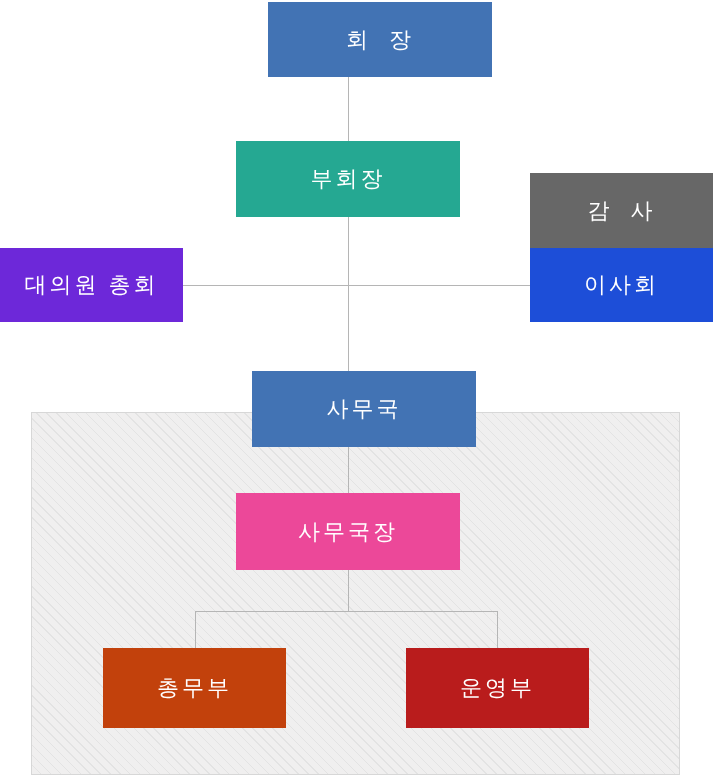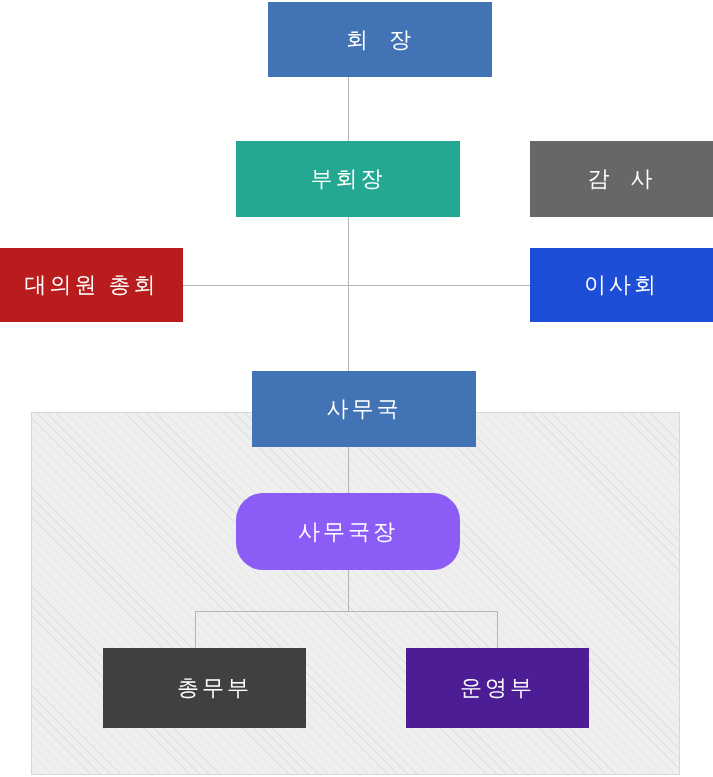--- a/index.html
+++ b/index.html
@@ -56,41 +56,41 @@
   <div class="line l-v6" style="background-color: rgb(181, 181, 181);"></div>
 
   <div class="node n-chairman" style="background-color: rgb(66, 115, 180); margin-left: 32px;">
     <span>회  장</span>
   </div>
 
   <div class="node n-vice" style="background-color: rgb(37, 168, 146); font-family: Liberation Serif, serif;">
     <span>부회장</span>
   </div>
 
-  <div class="node n-auditor" style="background-color: rgb(103, 103, 103);">
+  <div class="node n-auditor" style="background-color: rgb(103, 103, 103); margin-top: 32px;">
     <span>감  사</span>
   </div>
 
-  <div class="node n-delegates" style="background-color: #b91c1c;">
+  <div class="node n-delegates" style="background-color: #6d28d9;">
     <span>대의원 총회</span>
   </div>
 
   <div class="node n-board" style="background-color: #1d4ed8;">
     <span>이사회</span>
   </div>
 
   <div class="node n-secretariat" style="background-color: rgb(66, 115, 180);">
     <span>사무국</span>
   </div>
 
-  <div class="node n-secgen" style="background-color: #8b5cf6; border-radius: 27px;">
+  <div class="node n-secgen" style="background-color: #ec4899;">
     <span>사무국장</span>
   </div>
 
-  <div class="node n-general" style="background-color: #404040; padding-left: 20px;">
+  <div class="node n-general" style="background-color: #c2410c;">
     <span>총무부</span>
   </div>
 
-  <div class="node n-operations" style="background-color: #4c1d95;">
+  <div class="node n-operations" style="background-color: #b91c1c;">
     <span>운영부</span>
   </div>
 
 </div>
 
 </body></html>

